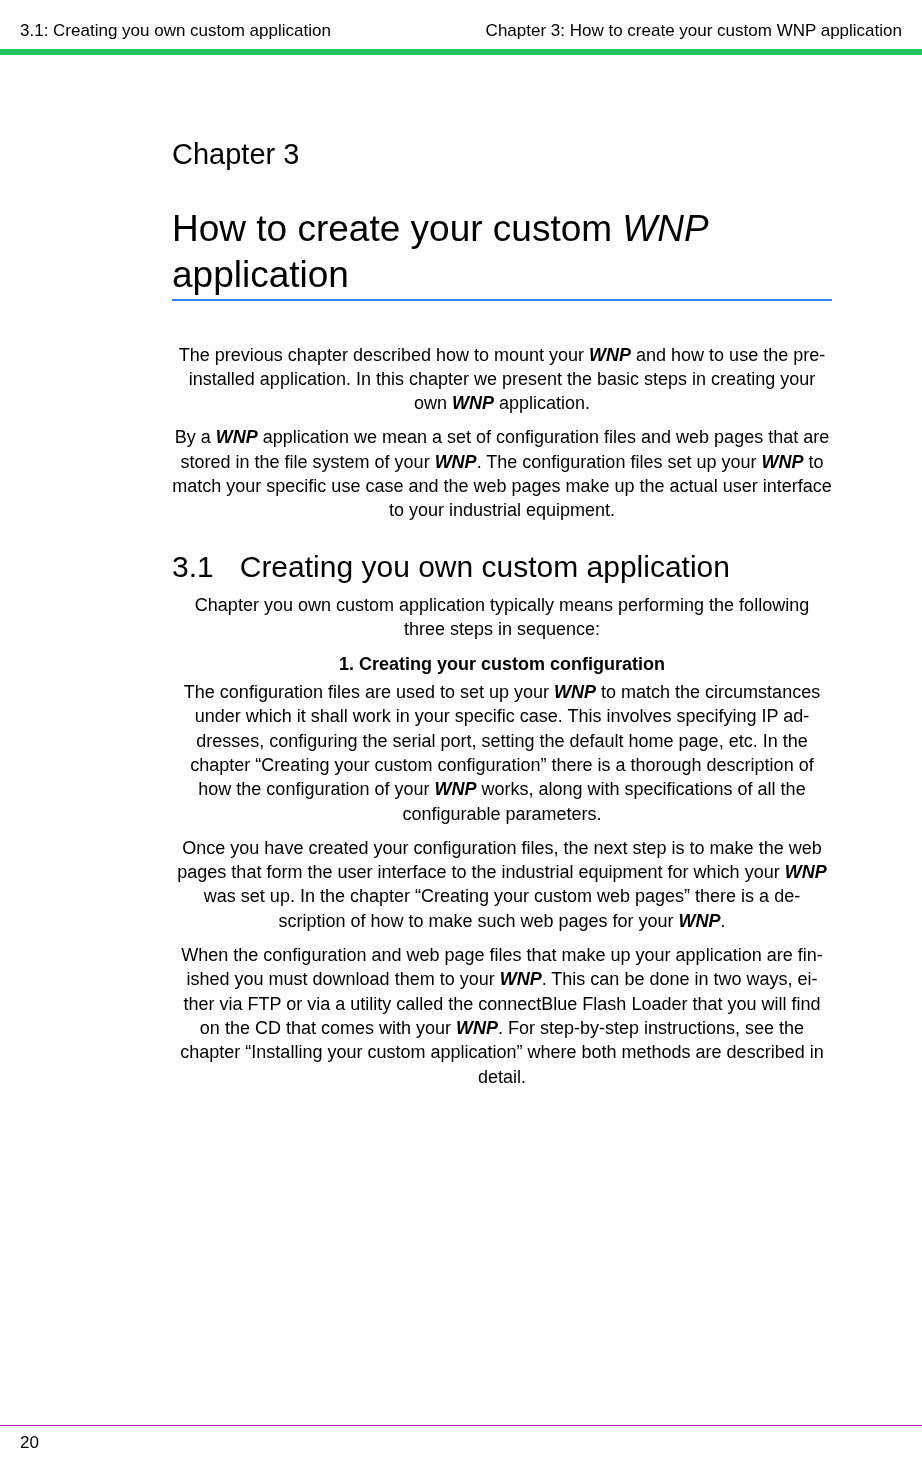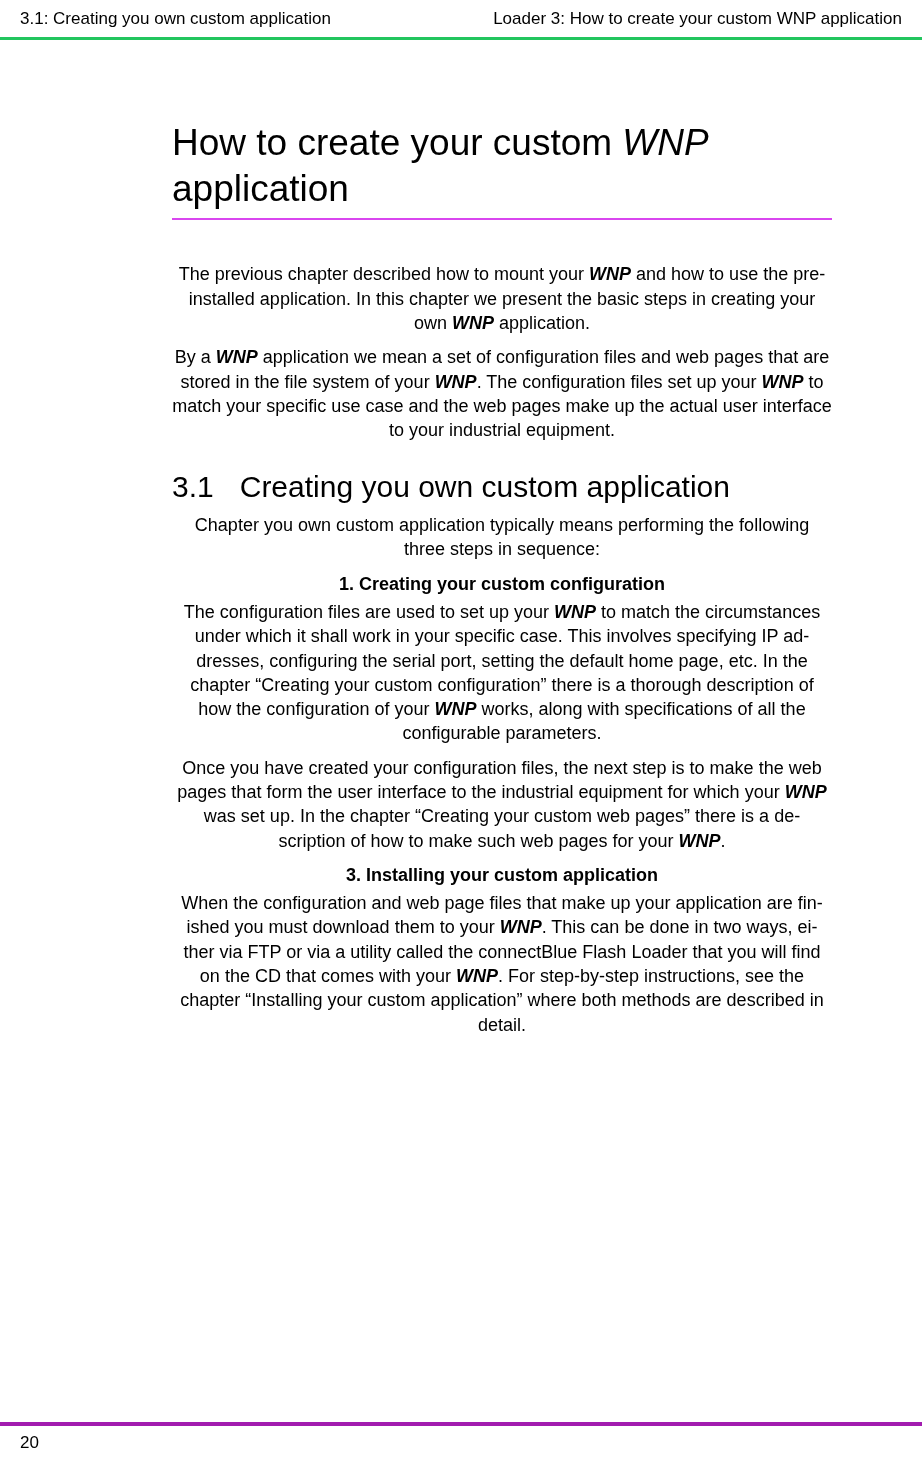--- a/index.html
+++ b/index.html
@@ -9,72 +9,72 @@
       color: #000;
       width: 922px;
       height: 1471px;
       position: relative;
       font-size: 18px;
       line-height: 1.35;
     }
     .header {
       display: flex;
       justify-content: space-between;
-      padding: 8px 20px 6px 20px;
-      border-bottom: 3px solid #22c55e;
+      padding: 20px 20px 6px 20px;
+      border-bottom: 6px solid #22c55e;
       font-size: 17px;
     }
     .content {
       padding: 80px 90px 0 172px;
     }
     .chlabel {
       font-size: 29px;
       font-weight: 400;
       margin-bottom: 32px;
       letter-spacing: 0px;
     }
     .chtitle {
       font-size: 37px;
       font-weight: 400;
       line-height: 1.25;
-      padding-bottom: 6px;
-      border-bottom: 2px solid #d946ef;
+      border-bottom: 2px solid #3b82f6;
       margin-bottom: 42px;
     }
     .chtitle .wnp-it { font-style: italic; }
     .p { margin-bottom: 10px; text-align: center; }
     .wnp { font-weight: 700; font-style: italic; }
     .sectitle {
       font-size: 30px;
       font-weight: 400;
       margin-top: 24px;
       margin-bottom: 6px;
     }
     .sectitle .num { margin-right: 26px; }
     .step { font-weight: 700; margin-top: 10px; margin-bottom: 4px; text-align: center; }
     .footer {
       position: absolute;
       bottom: 16px;
       left: 0;
       right: 0;
-      border-top: 4px solid #a21caf;
+      border-top: 1px solid #a21caf;
       padding: 6px 20px 0 20px;
       font-size: 17px;
     }
   </style>
 </head>
 <body>
 
 <div class="header">
   <span>3.1: Creating you own custom application</span>
-  <span>Loader 3: How to create your custom WNP application</span>
+  <span>Chapter 3: How to create your custom WNP application</span>
 </div>
 
 <div class="content">
 
+  <div class="chlabel">Chapter 3</div>
   <div class="chtitle">
     <span>How to create your custom </span><span class="wnp-it">WNP</span><span> application</span>
   </div>
 
   <div class="p">
     <span>The previous chapter described how to mount your </span><span class="wnp">WNP</span><span> and how to use the pre-installed application. In this chapter we present the basic steps in creating your own </span><span class="wnp">WNP</span><span> application.</span>
   </div>
 
   <div class="p">
     <span>By a </span><span class="wnp">WNP</span><span> application we mean a set of configuration files and web pages that are stored in the file system of your </span><span class="wnp">WNP</span><span>. The configuration files set up your </span><span class="wnp">WNP</span><span> to match your specific use case and the web pages make up the actual user interface to your industrial equipment.</span>
@@ -88,21 +88,20 @@
 
   <div class="step">1. Creating your custom configuration</div>
   <div class="p">
     <span>The configuration files are used to set up your </span><span class="wnp">WNP</span><span> to match the circumstances under which it shall work in your specific case. This involves specifying IP ad-dresses, configuring the serial port, setting the default home page, etc. In the chapter “Creating your custom configuration” there is a thorough description of how the configuration of your </span><span class="wnp">WNP</span><span> works, along with specifications of all the configurable parameters.</span>
   </div>
 
   <div class="p">
     <span>Once you have created your configuration files, the next step is to make the web pages that form the user interface to the industrial equipment for which your </span><span class="wnp">WNP</span><span> was set up. In the chapter “Creating your custom web pages” there is a de-scription of how to make such web pages for your </span><span class="wnp">WNP</span><span>.</span>
   </div>
 
-  <div class="step">3. Installing your custom application</div>
   <div class="p">
     <span>When the configuration and web page files that make up your application are fin-ished you must download them to your </span><span class="wnp">WNP</span><span>. This can be done in two ways, ei-ther via FTP or via a utility called the connectBlue Flash Loader that you will find on the CD that comes with your </span><span class="wnp">WNP</span><span>. For step-by-step instructions, see the chapter “Installing your custom application” where both methods are described in detail.</span>
   </div>
 
 </div>
 
 <div class="footer">
   <span>20</span>
 </div>
 

